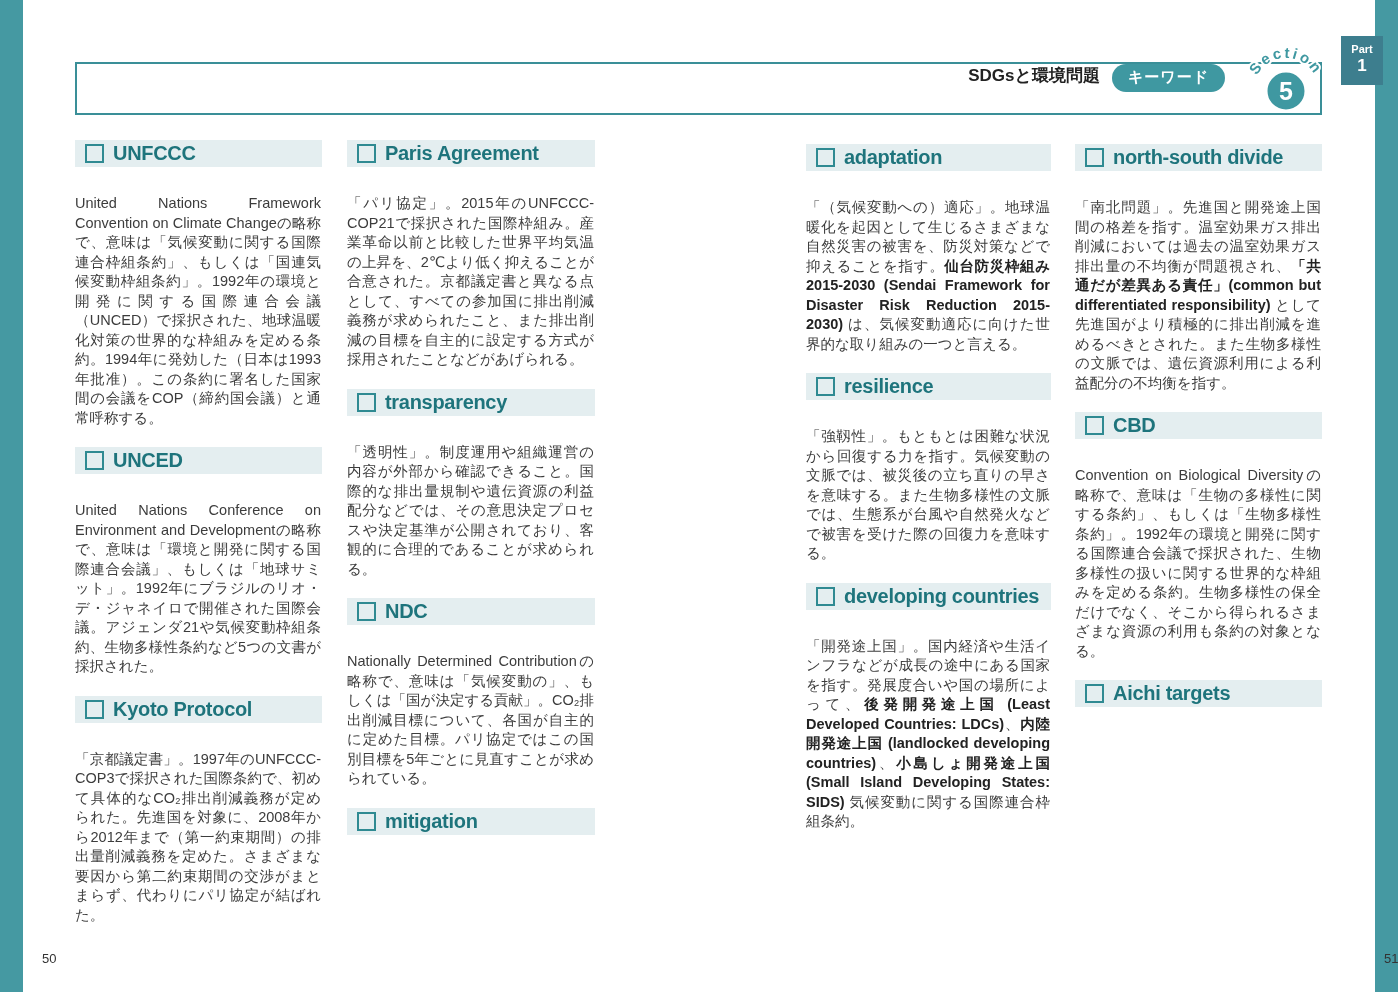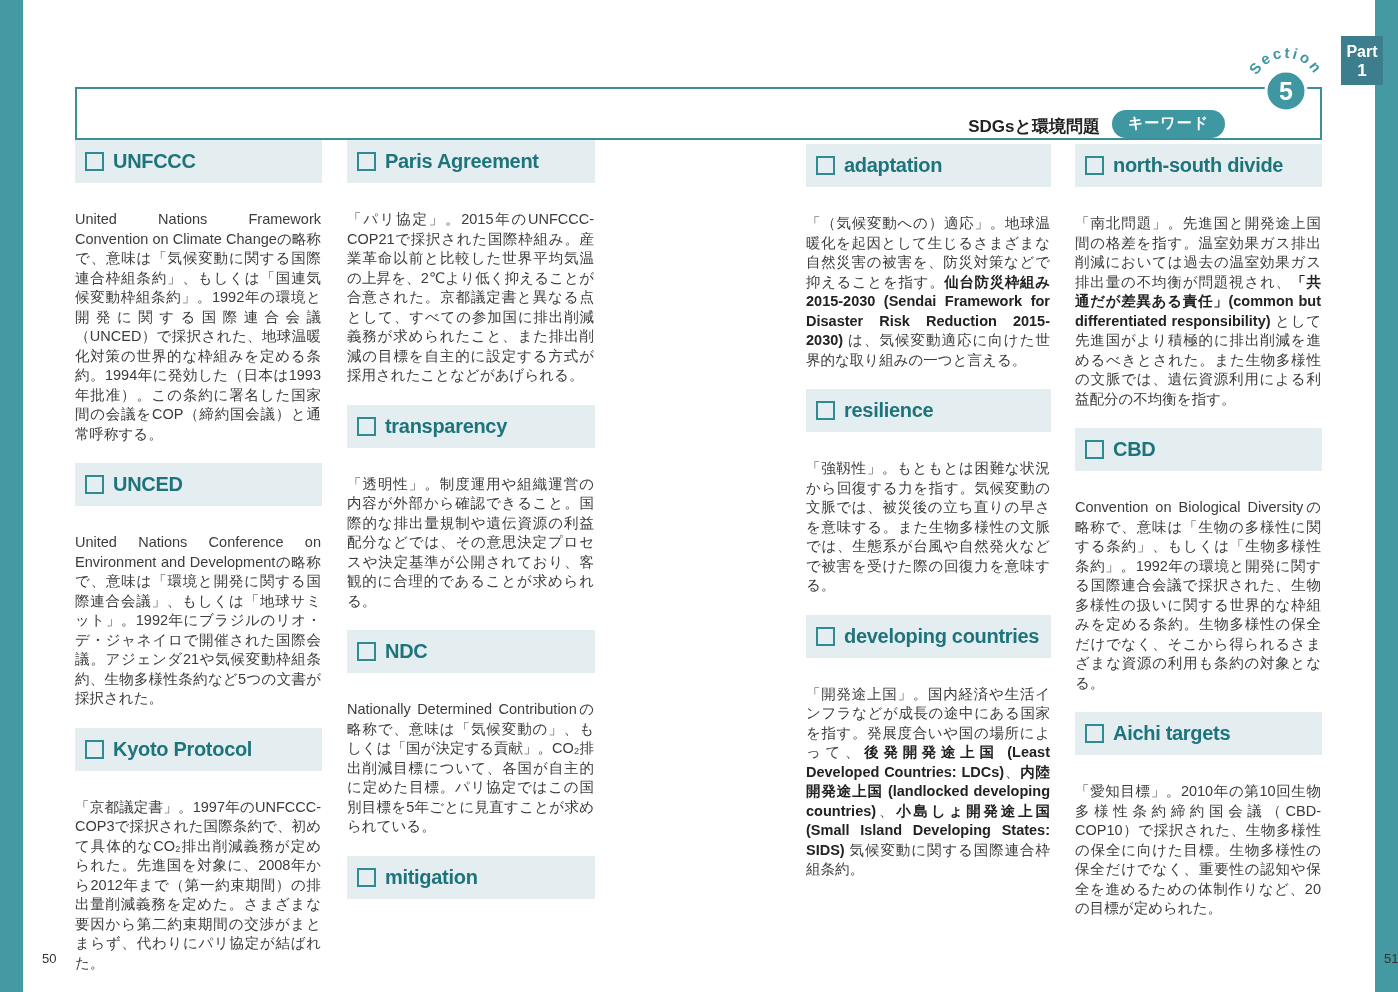--- a/index.html
+++ b/index.html
@@ -7,41 +7,41 @@
     position:relative;width:1398px;height:992px;background:#ffffff;overflow:hidden;
     font-family:"Liberation Sans","DejaVu Sans",sans-serif;color:#3c3c3c;
   }
   .edge-band{position:absolute;top:0;bottom:0;width:23px;background:#4599a2;}
   .edge-band.left{left:0;}
   .edge-band.right{right:0;}
   .part-tab{
     position:absolute;left:1341px;top:36px;width:42px;height:49px;background:#3d7e8e;
     color:#fff;text-align:center;font-weight:bold;line-height:1.15;padding-top:7px;box-sizing:border-box;
   }
-  .part-tab .pt-label{font-size:16px;}
+  .part-tab .pt-label{font-size:11px;}
   .part-tab .pt-num{font-size:17px;}
   .header-box{
     position:absolute;left:75px;top:62px;width:1247px;height:53px;box-sizing:border-box;
-    border:2px solid #3a8f98;display:flex;align-items:flex-end;justify-content:flex-end;
-    padding-right:95px;gap:12px;background:#fff;margin-top:25px;
+    border:2px solid #3a8f98;display:flex;align-items:flex-start;justify-content:flex-end;
+    padding-right:95px;gap:12px;background:#fff;
   }
   .header-title{font-size:17px;font-weight:bold;color:#222;}
   .keyword-pill{
     background:#3f98a1;color:#fff;font-size:15px;font-weight:bold;
     border-radius:14px;padding:4px 16px 5px 16px;letter-spacing:1px;
   }
   .emblem{position:absolute;left:1236px;top:36px;width:104px;height:86px;}
   .column{position:absolute;}
   .col1{left:75px;top:140px;width:247px;}
   .col2{left:347px;top:140px;width:248px;}
   .col3{left:806px;top:144px;width:245px;}
   .col4{left:1075px;top:144px;width:247px;}
   .entry{margin-bottom:19px;}
   .term-bar{
-    height:43px;background:#e4eef0;display:flex;align-items:center;
+    height:27px;background:#e4eef0;display:flex;align-items:center;
     padding-left:10px;box-sizing:border-box;
   }
   .cbx{
     width:15px;height:15px;border:2px solid #2f8a92;background:transparent;
     margin-right:9px;flex:0 0 auto;
   }
   .term-title{
     font-size:20px;font-weight:bold;color:#1e747c;letter-spacing:-0.3px;white-space:nowrap;
   }
   .definition{
@@ -180,20 +180,19 @@
         <span class="cbx"></span>
         <span class="term-title">CBD</span>
       </div>
       <p class="definition"><span>Convention on Biological Diversityの略称で、意味は「生物の多様性に関する条約」、もしくは「生物多様性条約」。1992年の環境と開発に関する国際連合会議で採択された、生物多様性の扱いに関する世界的な枠組みを定める条約。生物多様性の保全だけでなく、そこから得られるさまざまな資源の利用も条約の対象となる。</span></p>
     </section>
     <section class="entry">
       <div class="term-bar">
         <span class="cbx"></span>
         <span class="term-title">Aichi targets</span>
       </div>
-      <p class="definition"><span>「愛知目標」。2010年の第10回生物多様性条約締約国会議（CBD-COP10）で採択された、生物多様性の保全に向けた目標。生物多様性の保全だけでなく、重要性の認知や保全を進めるための体制作りなど、20の目標が定められた。</span></p>
     </section>
   </div>
 
   <div class="pagenum left">50</div>
   <div class="pagenum right">51</div>
 
 </div>
 
 </body></html>

